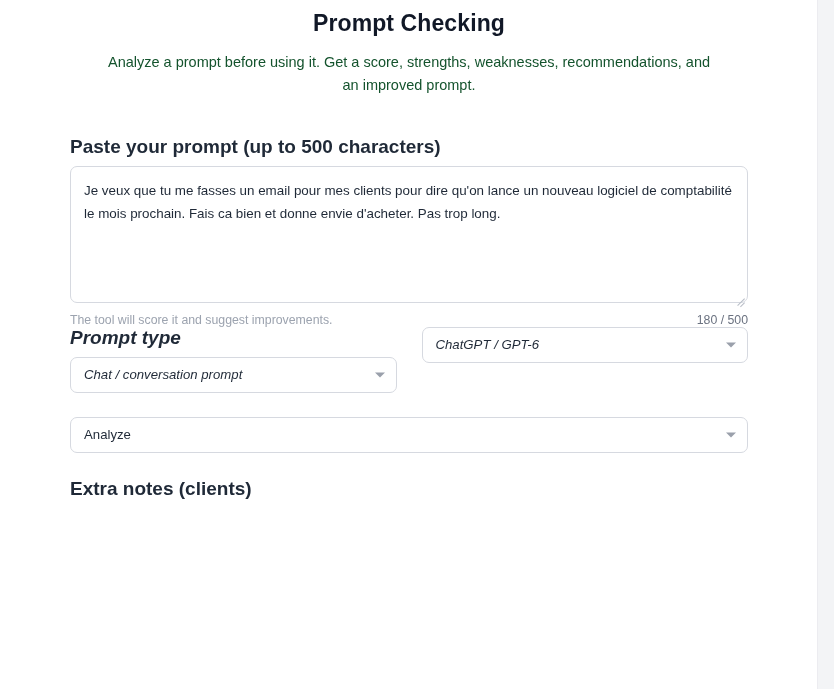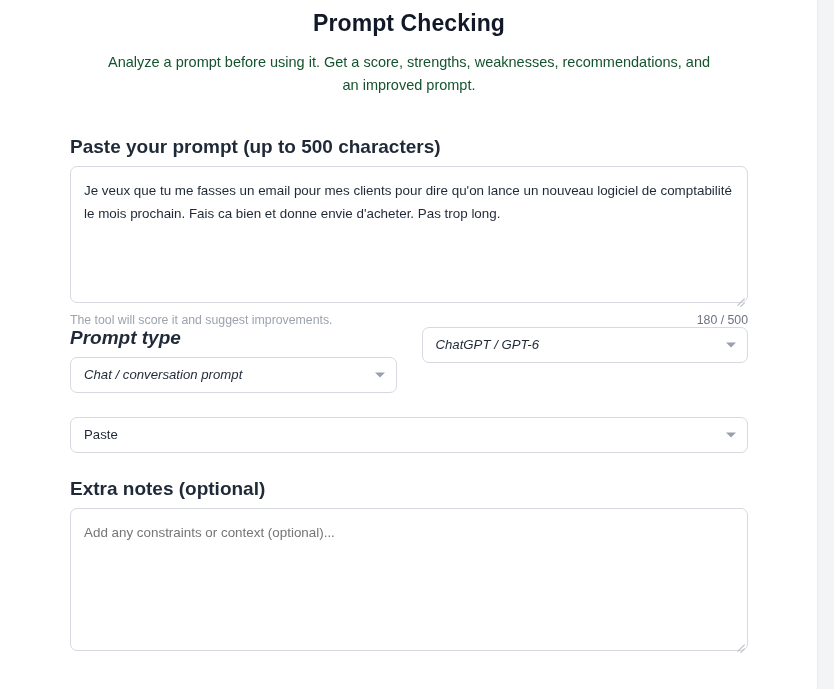--- a/index.html
+++ b/index.html
@@ -197,33 +197,26 @@
             <span>ChatGPT / GPT-6</span>
           </div>
           <span class="chev"></span>
         </div>
       </div>
     </div>
 
     <div class="block-lang">
       <div class="select-wrap">
         <div class="select-box">
-          <span>Paste</span>
+          <span>Analyze</span>
         </div>
         <span class="chev"></span>
       </div>
     </div>
 
     <div class="block-notes">
-      <div class="field-label">Extra notes (optional)</div>
-      <div style="position:relative;">
-        <textarea id="notes-textarea" class="box" spellcheck="false" placeholder="Add any constraints or context (optional)..." style=""></textarea>
-        <div class="resize-grip" style="right:3px; bottom:9px;">
-          <span style="width:10px; right:0; bottom:1px; transform:rotate(-45deg);"></span>
-          <span style="width:6px; right:0; bottom:-3px; transform:rotate(-45deg);"></span>
-        </div>
-      </div>
+      <div class="field-label">Extra notes (clients)</div>
     </div>
 
   </div>
 
   <div class="right-rail"></div>
 </div>
 
 </body></html>

